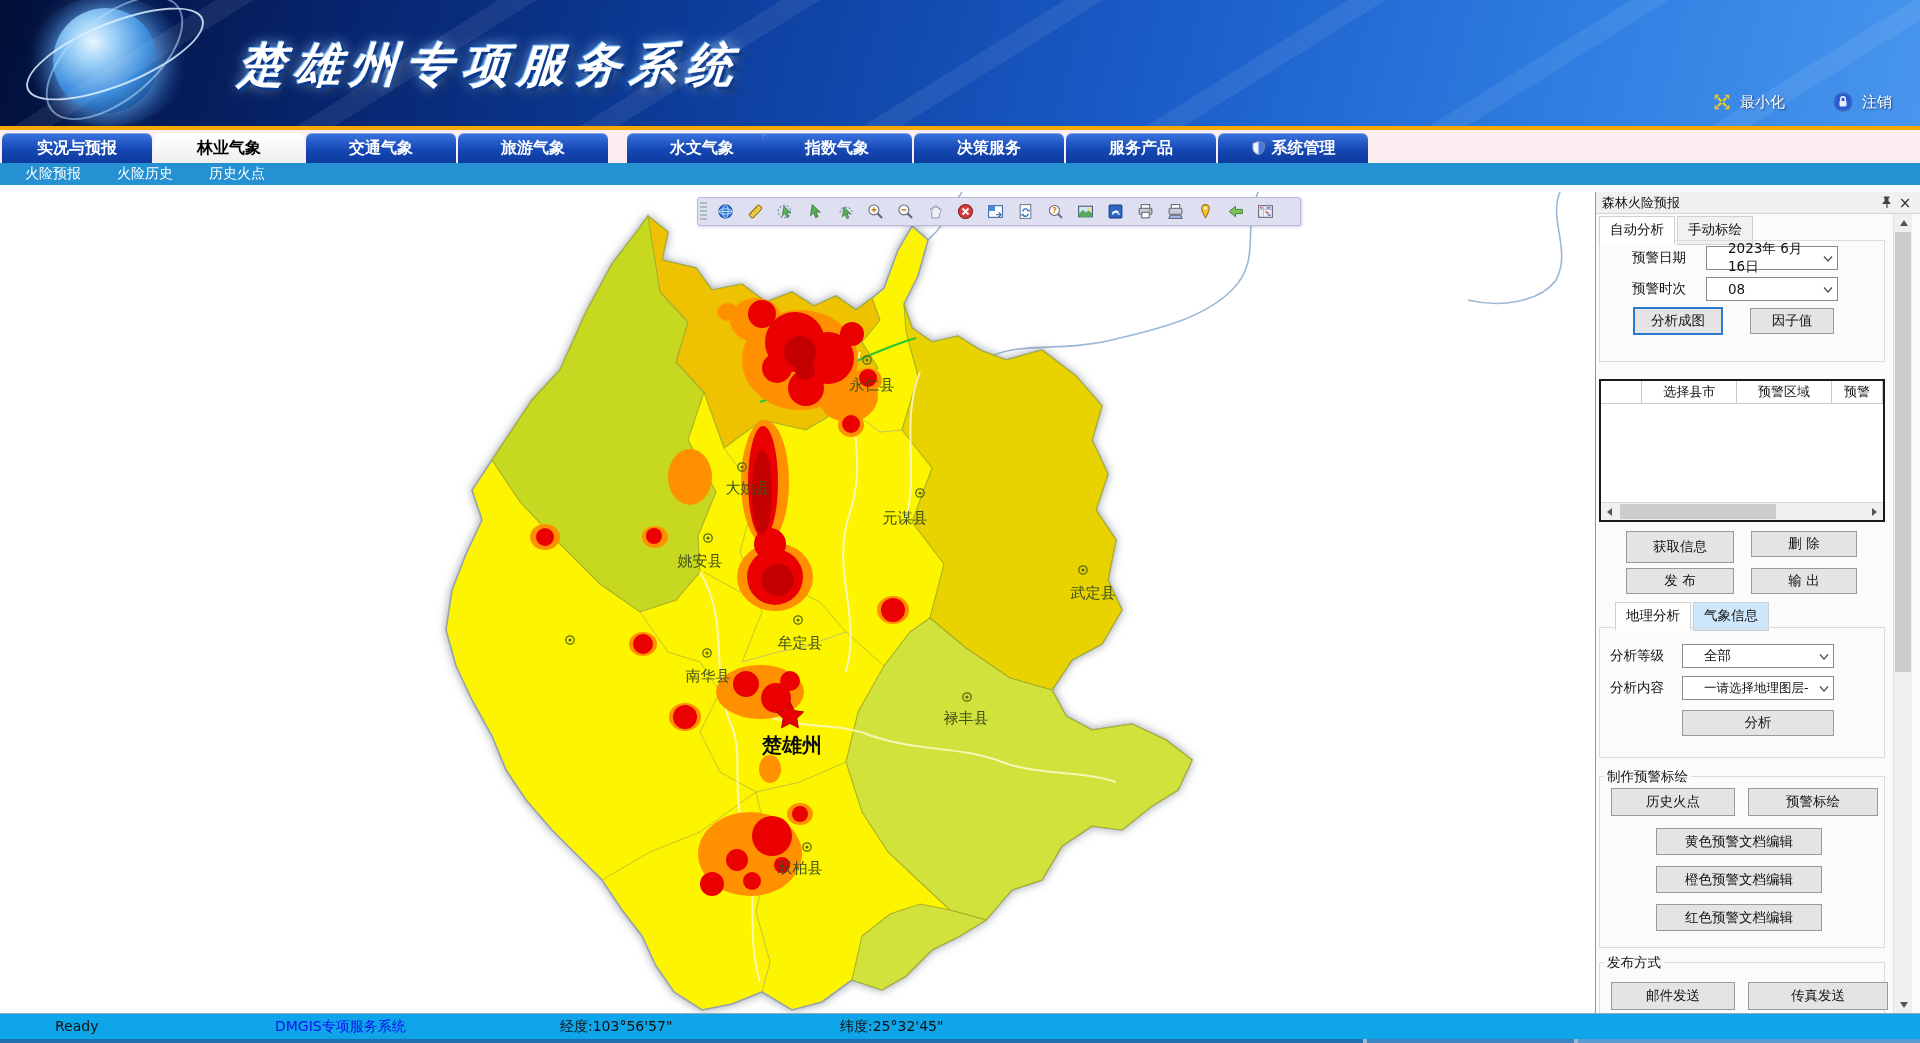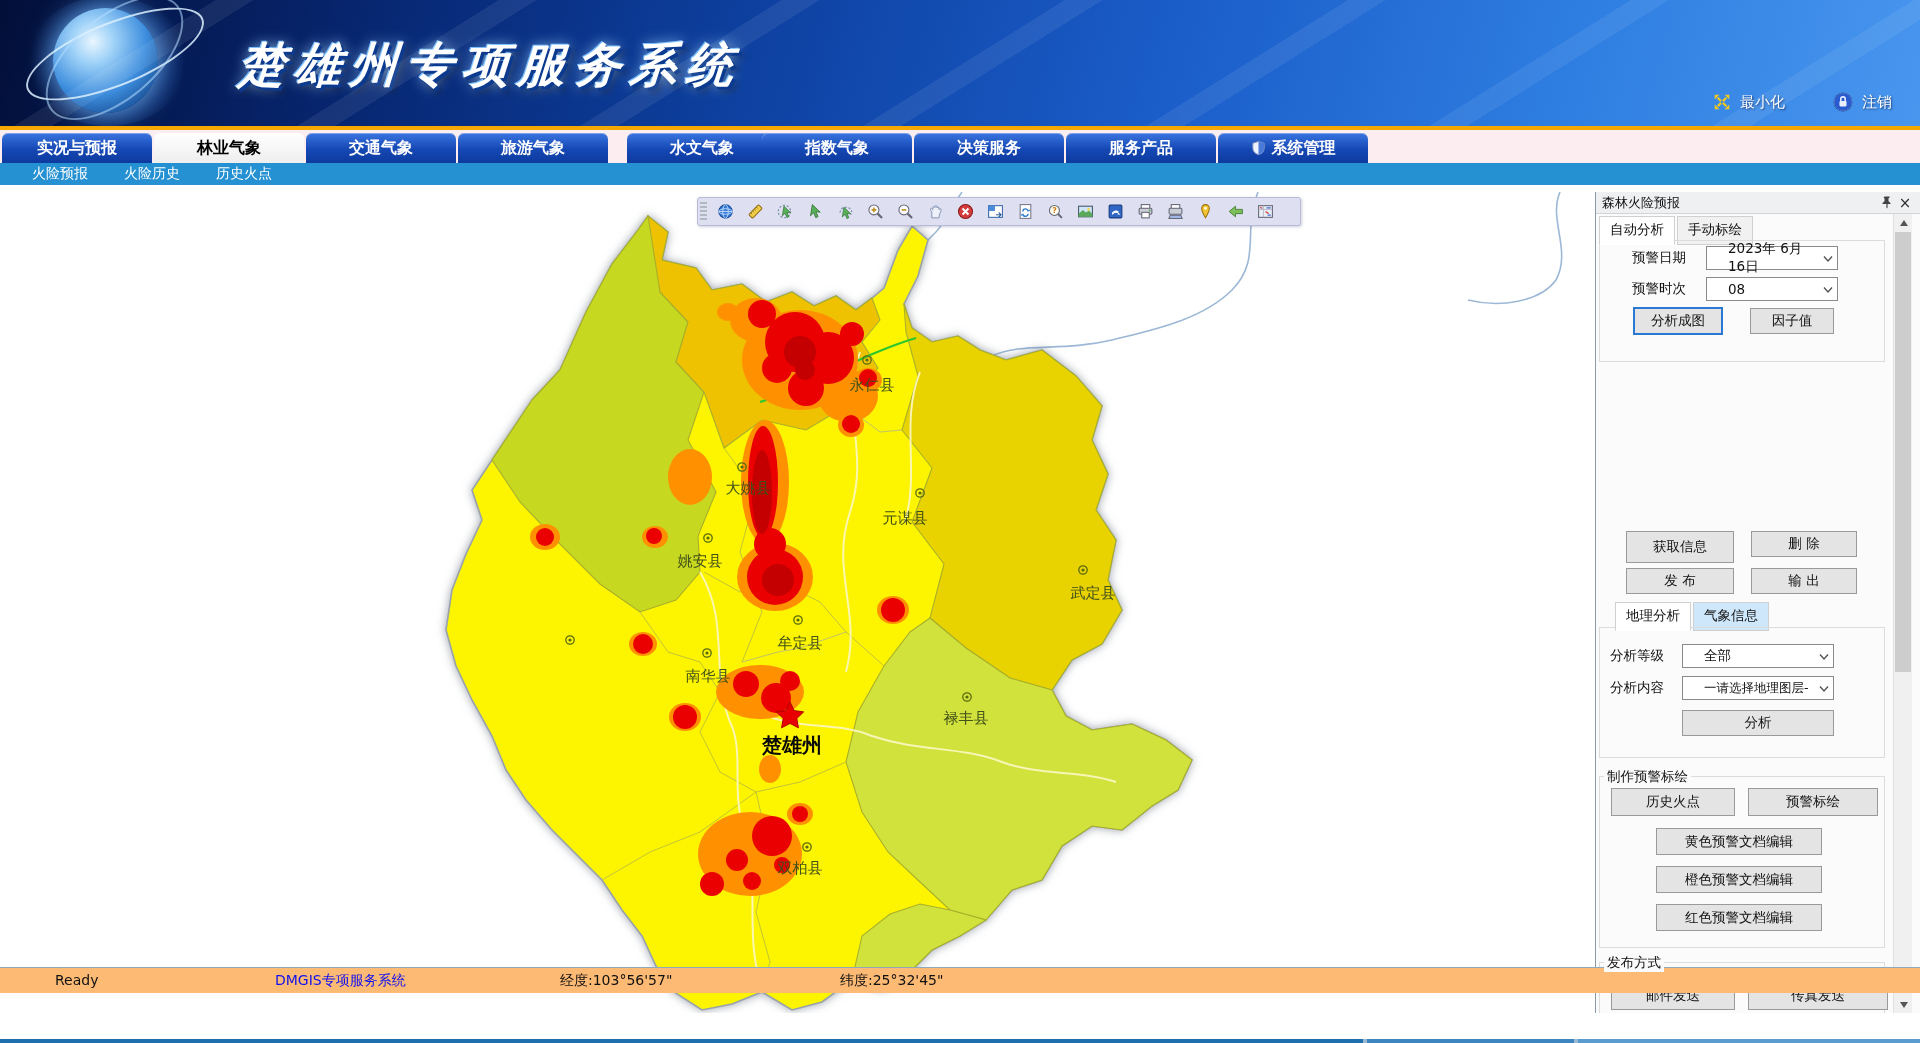--- a/index.html
+++ b/index.html
@@ -33,21 +33,21 @@
   
   .tabrow { position:absolute; left:0; top:130px; width:1920px; height:33px; background:#fcedf0; }
   .tab { position:absolute; bottom:0; height:30px; width:150px; border-radius:6px 6px 0 0;
     background:linear-gradient(#3a74e0,#1548b4 55%,#0d3a9e); color:#fff; font-size:16px; font-weight:bold;
     display:flex; align-items:center; justify-content:center; gap:6px; cursor:pointer;
     box-shadow:inset 0 1px 0 rgba(255,255,255,.35); }
   .tab.active { background:linear-gradient(#ffffff,#eeeeee); color:#000; }
 
   
   .subnav { position:absolute; left:0; top:163px; width:1920px; height:22px; background:#2590d2;
-    display:flex; align-items:center; padding-left:32px; gap:36px; }
+    display:flex; align-items:center; padding-left:25px; gap:36px; }
   .subnav-item { color:#fff; font-size:14px; cursor:pointer; }
 
   
   .content { position:absolute; left:0; top:192px; width:1920px; height:821px; }
   .map-area { position:absolute; left:0; top:0; width:1596px; height:821px; background:#fff; overflow:hidden; border-right:1px solid #8a9aa8; }
   svg.map { position:absolute; left:0; top:0; }
 
   .legend { position:absolute; left:8px; top:3px; width:245px; height:138px; background:#fff; border:2px solid #222; padding:8px 10px; display:flex; flex-direction:column; justify-content:space-between; }
   .legend-row { display:flex; align-items:center; gap:13px; height:36px; }
   .legend-swatch { width:66px; height:30px; }
@@ -90,21 +90,21 @@
   .hs-thumb { position:absolute; left:2px; top:1px; height:15px; width:63%; background:#cdcdcd; cursor:pointer; }
   .tri { width:0; height:0; }
 
   .vscroll { position:absolute; left:297px; top:22px; width:19px; height:799px; background:#f0f0f0; border-left:1px solid #e0e0e0; }
   .vs-btn { position:absolute; left:0; width:19px; height:17px; display:flex; align-items:center; justify-content:center; cursor:pointer; }
   .vs-thumb { position:absolute; left:1px; top:18px; width:16px; height:440px; background:#cdcdcd; cursor:pointer; }
 
   .group-label { position:absolute; font-size:13.5px; background:#fbfbfb; padding:0 3px; z-index:2; }
 
   
-  .statusbar { position:absolute; left:0; top:967px; width:1920px; height:26px; background:#fdba74; border-top:1px solid #90a8bc; }
+  .statusbar { position:absolute; left:0; top:1013px; width:1920px; height:26px; background:#0ea5e9; border-top:1px solid #90a8bc; }
   .status-item { position:absolute; top:4px; font-size:14px; color:#111; }
   .status-link { color:#1010ee; }
   .bottom-line { position:absolute; left:0; top:1039px; width:1920px; height:4px;
     background:linear-gradient(90deg,#1d6fae 0 71%, #9ab8d0 71% 71.2%, #3d85c0 71.2% 82%, #9ab8d0 82% 82.2%, #5a9bd0 82.2% 100%); }
 
   
   .county { stroke:#a8b02a; stroke-width:1.1; }
   .outer { stroke:#98a2ac; stroke-width:1.6; fill:#fdf400; filter:drop-shadow(0 0 5px rgba(90,100,115,.6)); }
   .cb { fill:none; stroke:#b7bc3c; stroke-width:1; opacity:.85; }
   .cbg { fill:none; stroke:#9aa4ae; stroke-width:1; opacity:.6; }
@@ -512,20 +512,39 @@
       </div>
       <div class="combo" style="position:absolute; left:110px; top:85px; width:132px;">
         <span>08</span>
         <svg class="chev" viewBox="0 0 10 8">
             <polyline points="1,1.5 5,6 9,1.5" fill="none" stroke="#555" stroke-width="1.4"></polyline>
           </svg>
       </div>
       <div class="wbtn focused" style="position:absolute; left:38px; top:116px; width:88px; height:26px;">分析成图</div>
       <div class="wbtn" style="position:absolute; left:154px; top:116px; width:84px; height:26px;">因子值</div>
 
+      <div class="ptable">
+        <div class="ptable-header">
+            <div class="col" style="width: 42px;"></div>
+            <div class="col" style="width: 96px;">选择县市</div>
+            <div class="col" style="width: 96px;">预警区域</div>
+            <div class="col" style="width: 52px;">预警</div>
+          </div>
+        <div class="hscroll">
+          <div class="hs-arrow">
+              <span class="tri" style="border-top:4px solid transparent;border-bottom:4px solid transparent;border-right:5px solid #555;"></span>
+            </div>
+          <div class="hs-track">
+              <div class="hs-thumb"></div>
+            </div>
+          <div class="hs-arrow">
+              <span class="tri" style="border-top:4px solid transparent;border-bottom:4px solid transparent;border-left:5px solid #555;"></span>
+            </div>
+        </div>
+      </div>
 
       <div class="wbtn" style="position:absolute; left:30px; top:339px; width:108px; height:32px;">获取信息</div>
       <div class="wbtn" style="position:absolute; left:155px; top:339px; width:106px; height:26px;">删 除</div>
       <div class="wbtn" style="position:absolute; left:30px; top:376px; width:108px; height:26px;">发 布</div>
       <div class="wbtn" style="position:absolute; left:155px; top:376px; width:106px; height:26px;">输 出</div>
 
       <div style="position:absolute; left:19px; top:410px; display:flex;">
         <div class="ptab active"><span>地理分析</span></div>
         <div class="ptab hl"><span>气象信息</span></div>
       </div>

